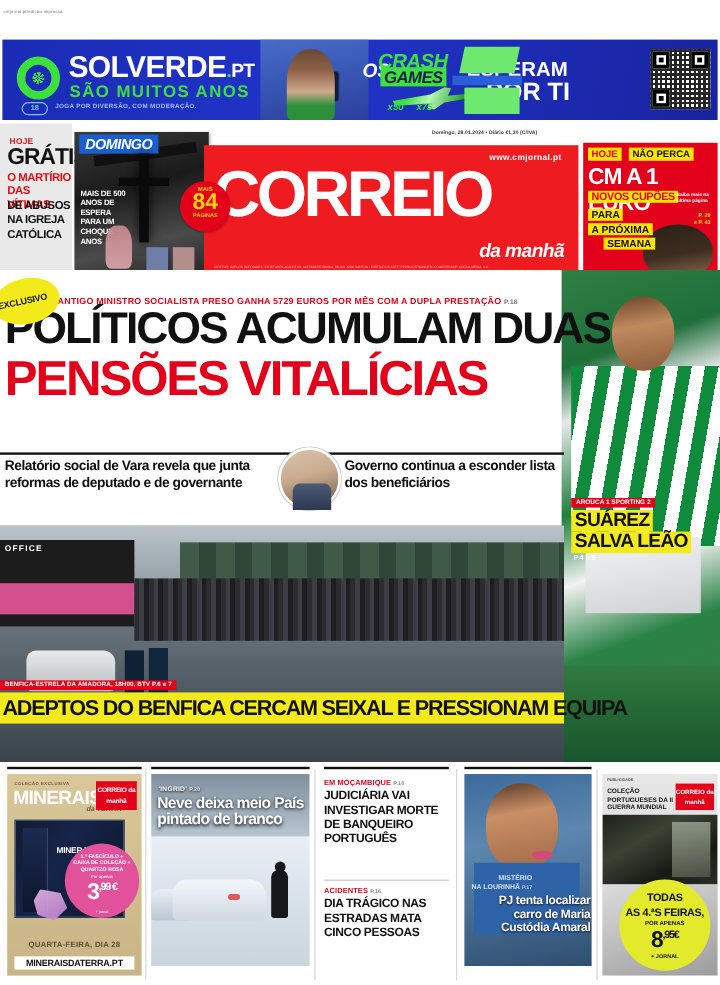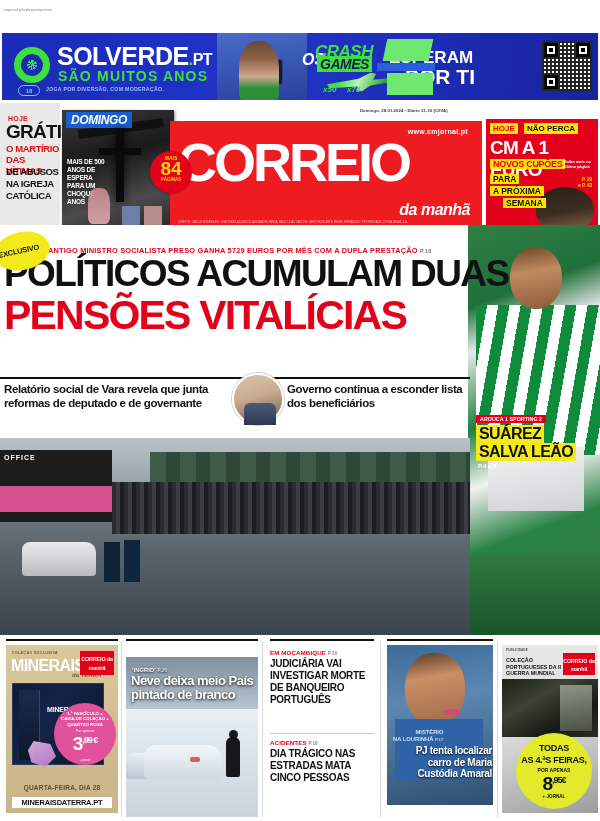--- a/index.html
+++ b/index.html
@@ -222,21 +222,21 @@
   .min-c3 { position:absolute; left:6px; bottom:3px; width:50px; font-size:3.2px;}
   .min-geo { position:absolute; left:22px; top:96px; width:28px; height:26px;
     background:linear-gradient(150deg,#e8b9e8,#c07fd0); clip-path:polygon(20% 0,80% 12%,100% 60%,62% 100%,12% 82%,0 36%); opacity:.9;}
   .min-date { position:absolute; left:0; right:0; bottom:22px; text-align:center; font-size:6.5px;
     font-weight:bold; color:#5e4f30; letter-spacing:.2px;}
   .min-url { position:absolute; left:6px; right:6px; bottom:5px; background:#fff; color:#111;
     text-align:center; font-size:7.5px; font-weight:bold; letter-spacing:-.2px; padding:1px 0;}
 
   
   .c2 { left:124px; width:136px; }
-  .snow { position:absolute; left:2px; top:20px; width:132px; height:160px;
+  .snow { position:absolute; left:2px; top:8px; width:132px; height:160px;
     background:linear-gradient(180deg,#cfd9e2 0%, #eef3f7 22%, #dde6ee 55%, #c9d4dd 100%); overflow:hidden;}
   .snow-hill { position:absolute; left:0; top:0; width:132px; height:52px;
     background:linear-gradient(180deg,#7f8f9e,#b8c5d1);}
   .snow-car { position:absolute; left:18px; top:88px; width:78px; height:34px;
     background:linear-gradient(180deg,#f3f7fa,#cfd9e2); border-radius:12px 14px 4px 4px;}
   .snow-car:after{content:''; position:absolute; left:46px; top:12px; width:10px; height:5px; background:#e05a5a; border-radius:2px;}
   .snow-car2 { position:absolute; left:0px; top:96px; width:34px; height:26px;
     background:linear-gradient(180deg,#e9eff4,#b9c6d2); border-radius:8px 4px 2px 2px;}
   .snow-man { position:absolute; left:100px; top:80px; width:14px; height:40px; background:#15171a; border-radius:6px 6px 2px 2px;}
   .snow-man:after{content:''; position:absolute; left:3px; top:-7px; width:9px; height:9px; border-radius:50%; background:#15171a;}
@@ -418,20 +418,24 @@
         <span>OFFICE</span>
         <div class="cw-pink"></div>
       </div>
       <div class="cw-ppl"></div>
       <div class="cw-road"></div>
       <div class="cw-car"></div>
       <div class="cw-cop1"></div>
       <div class="cw-cop2"></div>
     </div>
 
+    <div class="benfica-bar">
+      <div class="bb-kick">BENFICA-ESTRELA DA AMADORA, 18H00, BTV P.6 e 7</div>
+      <div class="bb-txt">ADEPTOS DO BENFICA CERCAM SEIXAL E PRESSIONAM EQUIPA</div>
+    </div>
 
     <div class="sportbox">
       <div class="sb-kick">AROUCA 1 SPORTING 2</div>
       <div class="sb-l1">SUÁREZ</div>
       <div class="sb-l2">SALVA LEÃO</div>
       <div class="sb-pg">P.4 e 5</div>
     </div>
   </div>
 
   <div class="bottom">

